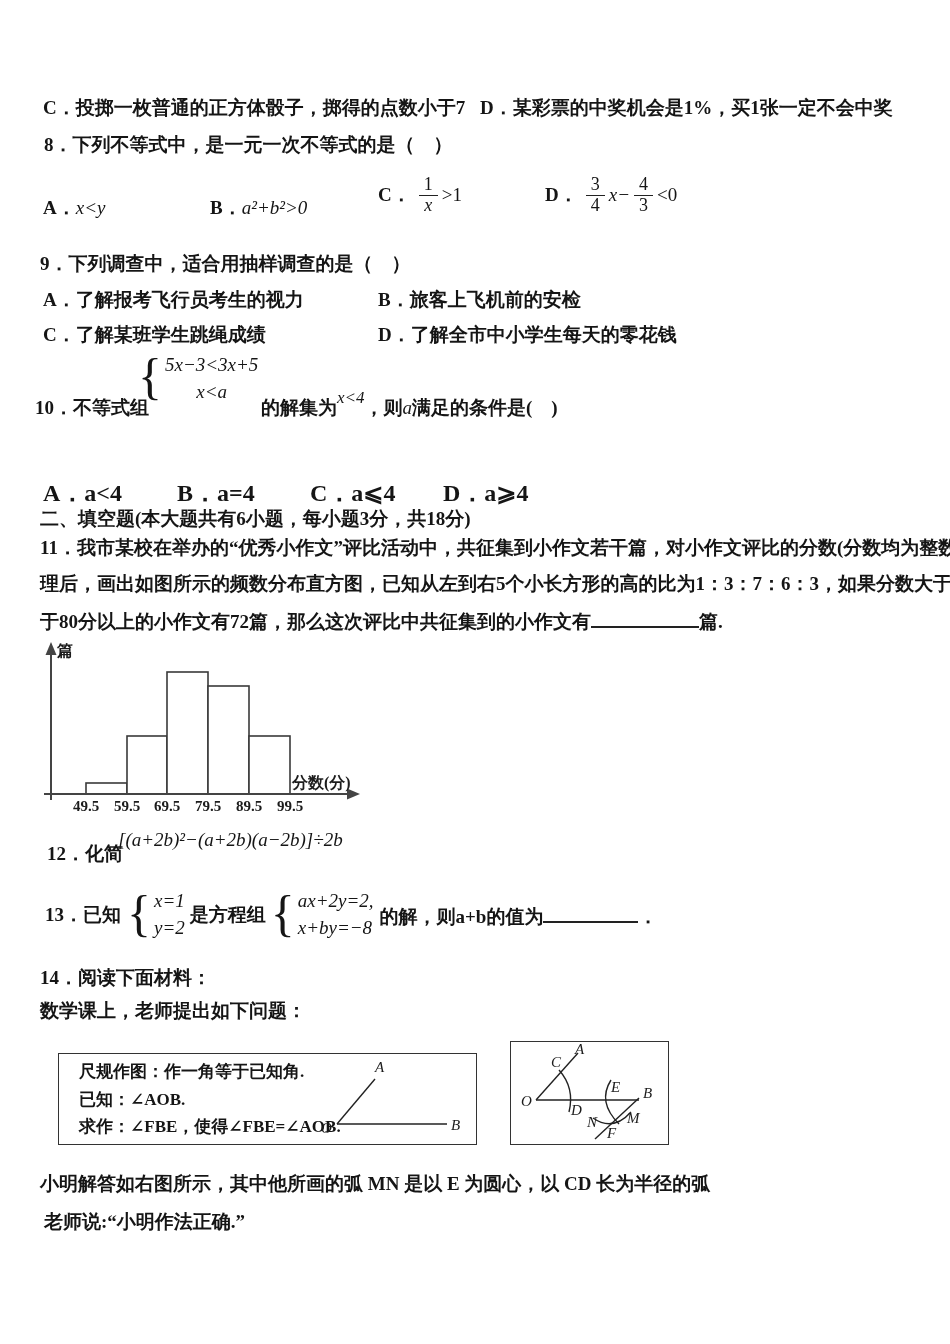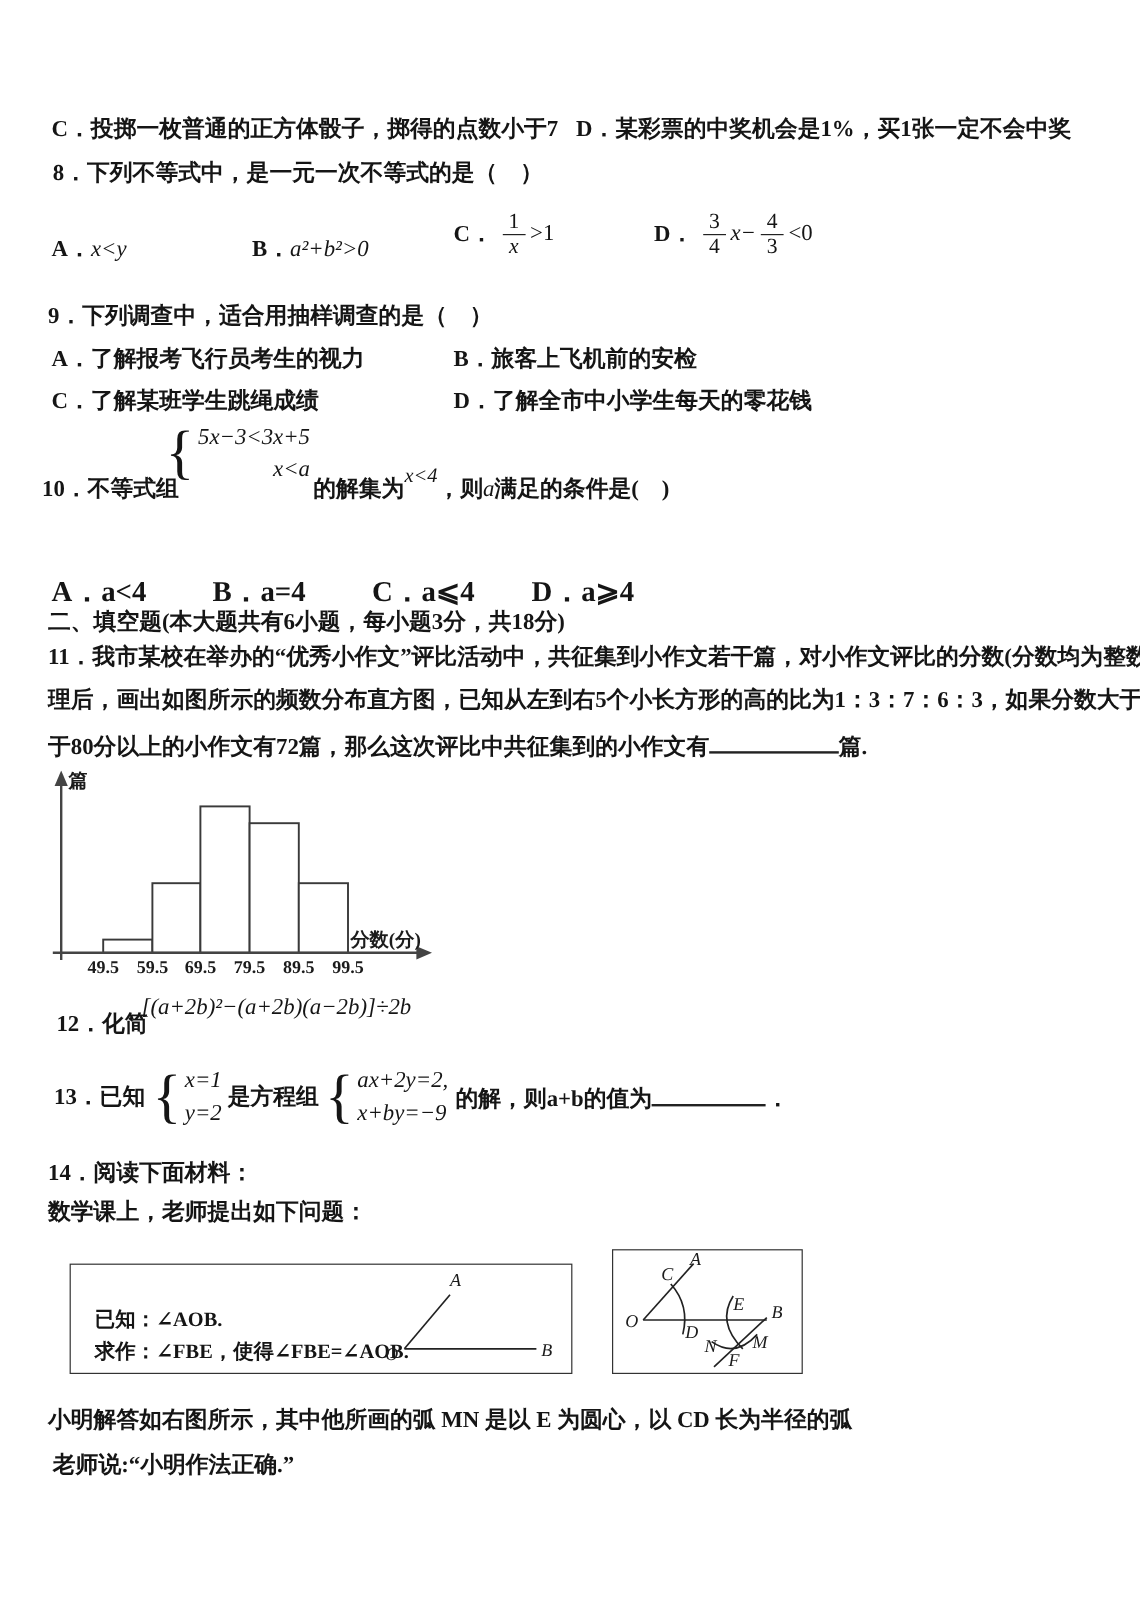--- a/index.html
+++ b/index.html
@@ -13,21 +13,21 @@
   .b{font-weight:700;}
   .opt10{font-weight:700;font-size:24px;white-space:nowrap;}
   .frac{display:inline-flex;flex-direction:column;align-items:center;vertical-align:middle;
         line-height:1.1;font-size:18px;font-weight:normal;}
   .frac .num{border-bottom:1.6px solid #222;padding:0 5px;}
   .frac .den{padding:0 5px;}
   .fracrow{display:inline-flex;align-items:center;}
   .sys{display:inline-flex;align-items:center;}
   .brace{font-size:50px;line-height:0.85;font-weight:400;margin-right:3px;transform:translateY(-2px);}
   .sys .rows{display:flex;flex-direction:column;line-height:1.4;font-style:italic;font-weight:normal;font-size:19px;}
-  .rows.center{align-items:flex-end;}
+  .rows.center{align-items:center;}
   .gap{display:inline-block;}
   .sup{position:relative;top:-11px;font-style:italic;font-weight:normal;font-size:17px;}
   .blank{display:inline-block;border-bottom:2px solid #222;height:1em;vertical-align:baseline;}
   .boxed{border:1.8px solid #333;background:#fff;}
   .box1-line{position:absolute;left:20px;font-size:17px;font-weight:600;white-space:nowrap;}
   svg text{font-family:"Liberation Serif","DejaVu Serif",serif;fill:#1c1c1c;}
   .hist-tick{font-size:15px;font-weight:600;}
   .hist-axis{stroke:#444;stroke-width:2;fill:none;}
   .hist-bar{fill:#fff;stroke:#3a3a3a;stroke-width:1.6;}
   .geo{stroke:#222;stroke-width:1.4;fill:none;}
@@ -131,30 +131,31 @@
     <span class="rows">
       <span>x=1</span>
       <span>y=2</span>
     </span>
   </span>
   <span class="t" style="margin:0 5px;">是方程组</span>
   <span class="sys">
     <span class="brace">{</span>
     <span class="rows">
       <span>ax+2y=2,</span>
-      <span>x+by=−9</span>
+      <span>x+by=−8</span>
     </span>
   </span>
   <span class="t" style="margin-left:6px;"><span>的解，则</span><span class="b">a+b</span><span>的值为</span><span class="blank" style="width:95px;"></span><span>．</span></span>
 </div>
 
 <div class="abs t" style="left:40px;top:966px;">14．阅读下面材料：</div>
 <div class="abs t" style="left:40px;top:999px;">数学课上，老师提出如下问题：</div>
 
 <div class="abs boxed" style="left:58px;top:1053px;width:417px;height:90px;">
+  <div class="box1-line" style="top:6px;">尺规作图：作一角等于已知角.</div>
   <div class="box1-line" style="top:34px;">已知：∠AOB.</div>
   <div class="box1-line" style="top:61px;">求作：∠FBE，使得∠FBE=∠AOB.</div>
   <svg width="417" height="90" viewBox="0 0 417 90" style="position:absolute;left:0;top:0;">
     <path class="geo" d="M 278 70 L 316 25"></path>
     <path class="geo" d="M 278 70 L 388 70"></path>
     <text class="geo-label" x="316" y="18">A</text>
     <text class="geo-label" x="262" y="79">O</text>
     <text class="geo-label" x="392" y="76">B</text>
   </svg>
 </div>

